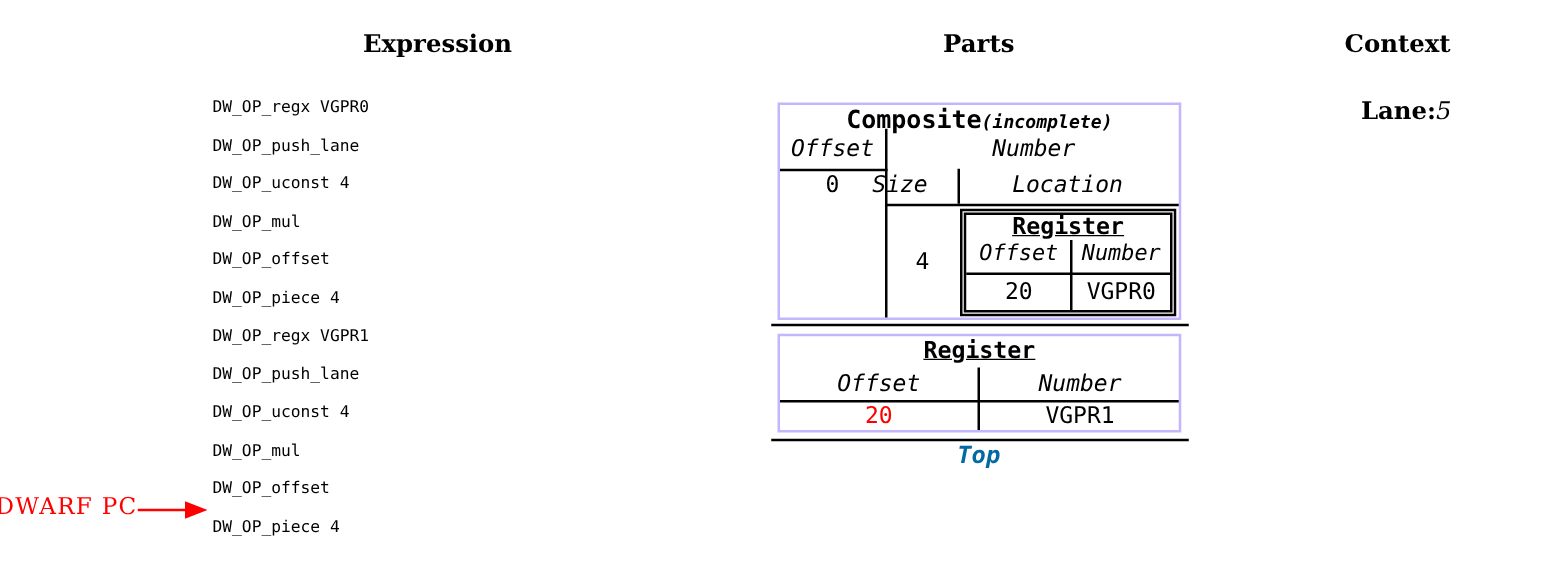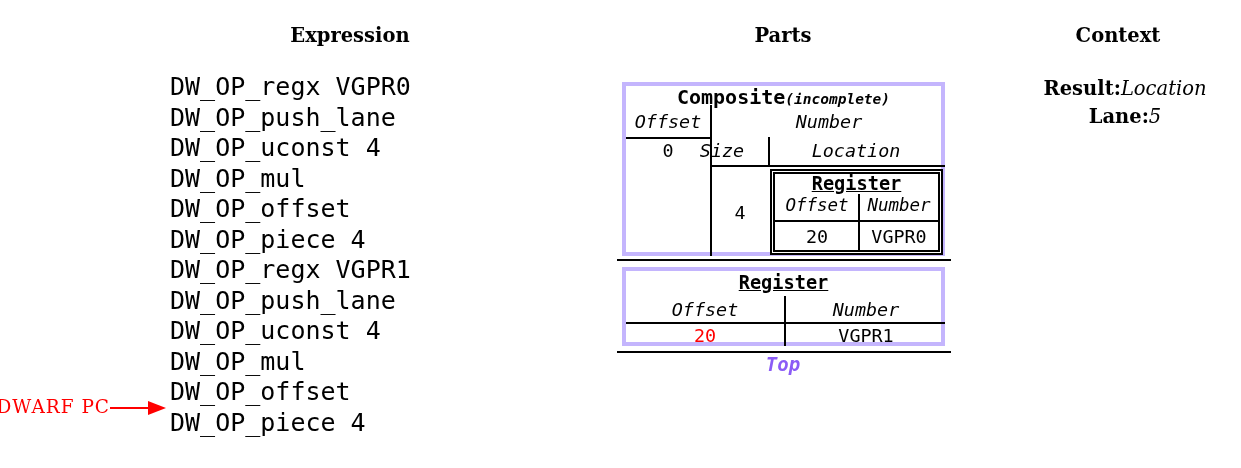--- a/index.html
+++ b/index.html
@@ -9,31 +9,31 @@
     color:#000;overflow:hidden;
   }
   .col-title{
     position:absolute;transform:translate(-50%,-50%);
     font-family:"DejaVu Serif","Liberation Serif",serif;
     font-weight:bold;font-size:19.5px;white-space:nowrap;
   }
   
   .op{
     position:absolute;left:170px;transform:translateY(-50%);
-    font-size:25px;white-space:pre;
+    font-size:13px;white-space:pre;
   }
   
   .pc-label{
     position:absolute;left:110px;top:406px;transform:translate(-100%,-50%);
     font-family:"DejaVu Serif","Liberation Serif",serif;
     font-size:18.5px;letter-spacing:1px;white-space:nowrap;
   }
   .pc-arrow{position:absolute;left:110px;top:400px;}
   
-  .box{position:absolute;border:4px solid #c4b5fd;box-sizing:border-box;background:#fff;}
+  .box{position:absolute;border:2px solid #c4b5fd;box-sizing:border-box;background:#fff;}
   .lbl{position:absolute;transform:translate(-50%,-50%);white-space:nowrap;font-size:18.4px;}
   .it{font-style:italic;}
   .bold{font-weight:bold;}
   .hl{position:absolute;background:#000;height:2px;}
   .vl{position:absolute;background:#000;width:2px;}
   .box-title{
     position:absolute;left:0;right:0;top:0;text-align:center;
     white-space:nowrap;
   }
   .composite-title{font-weight:bold;font-size:20px;}
@@ -114,24 +114,21 @@
     <div class="box-title register-title" style="height:24px;line-height:24px">Register</div>
     <div class="vl" style="left:158px;top:25px;height:50px"></div>
     <div class="lbl it" style="left:79px;top:38px">Offset</div>
     <div class="lbl it" style="left:240px;top:38px">Number</div>
     <div class="hl" style="left:0;top:51px;width:319px"></div>
     <div class="lbl" style="left:79px;top:64px;color:#ff0000">20</div>
     <div class="lbl" style="left:240px;top:64px">VGPR1</div>
   </div>
 
   <div class="sep" style="top:351px"></div>
-  <div class="top-label" style="left:783px;top:364px;color:#8b5cf6">Top</div>
+  <div class="top-label" style="left:783px;top:364px;color:#0369a1">Top</div>
 
   <div class="context-block">
-    <div>
-      <span class="bold">Result:</span><span class="it">Location</span>
-    </div>
     <div>
       <span class="bold">Lane:</span><span class="it">5</span>
     </div>
   </div>
 
 </div>
 
 </body></html>

